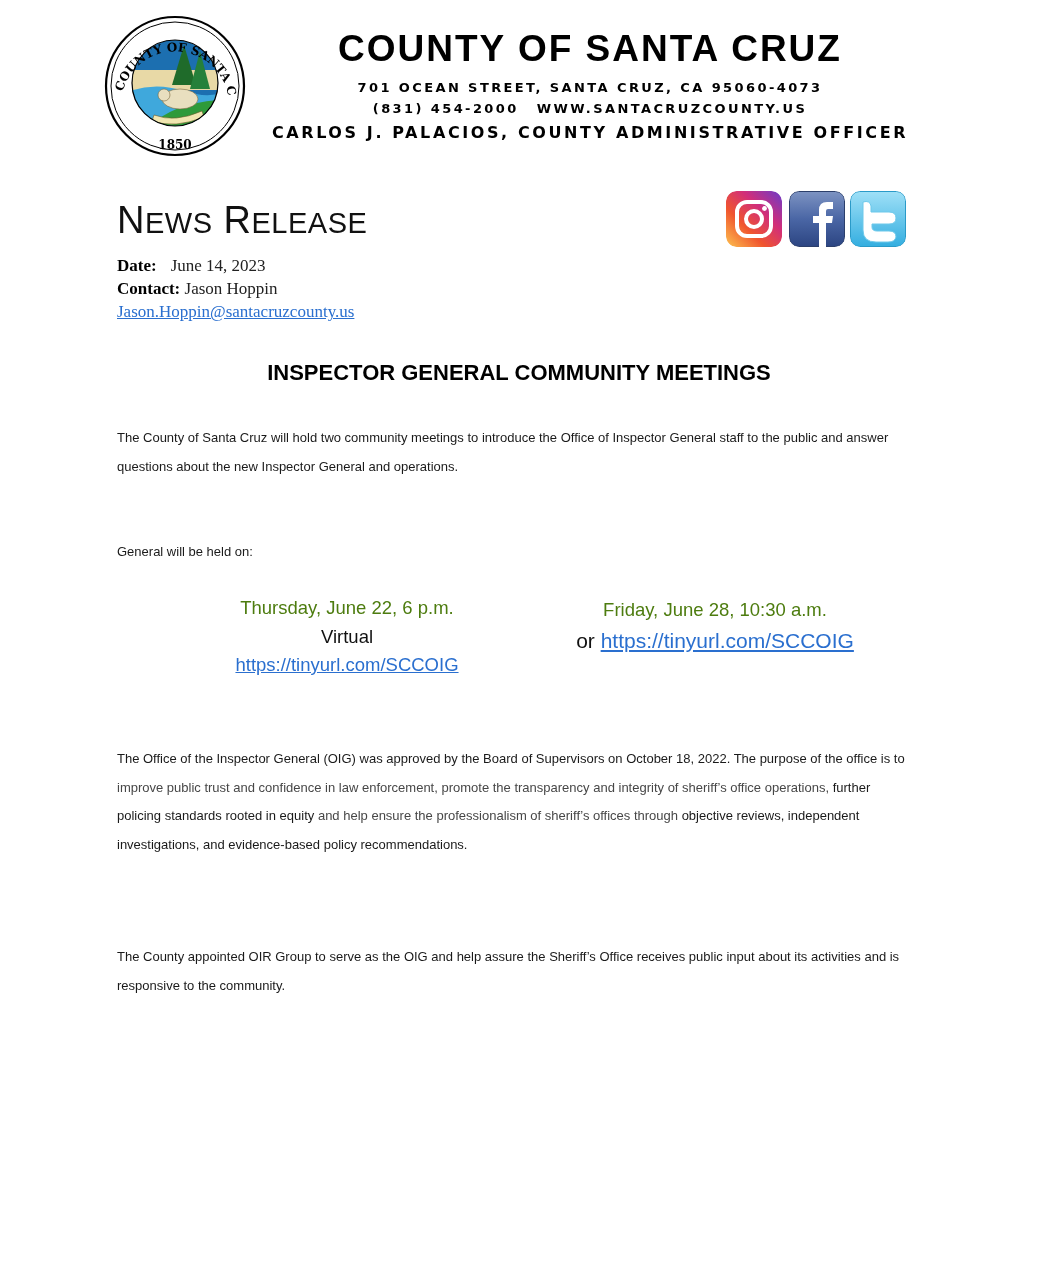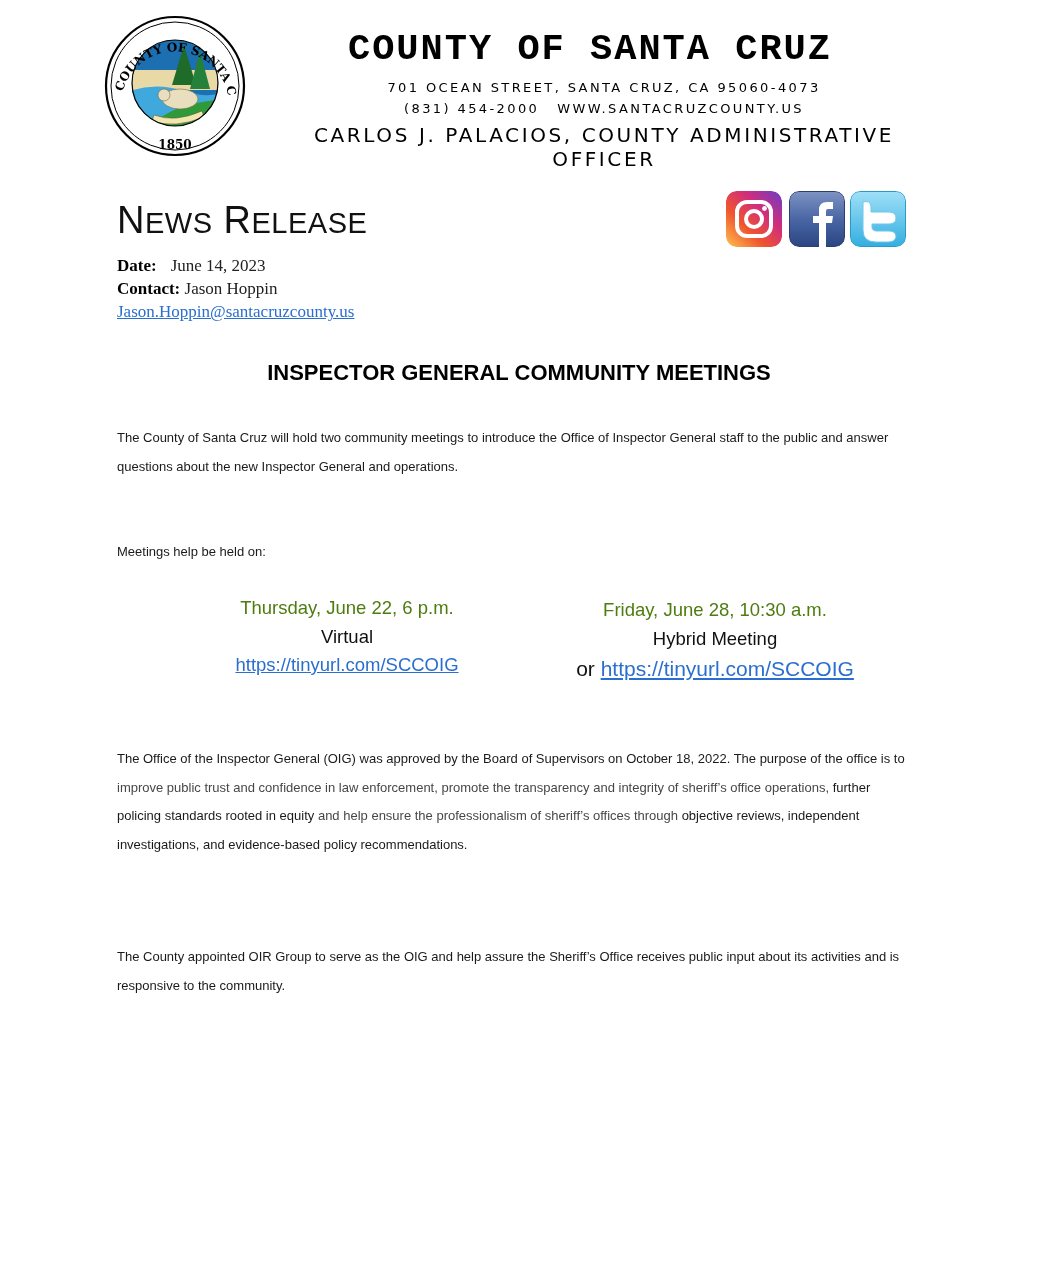--- a/index.html
+++ b/index.html
@@ -3,28 +3,28 @@
 <meta charset="utf-8">
 <style>
   html, body { margin: 0; padding: 0; background: #ffffff; }
   body { width: 1041px; height: 1265px; position: relative; overflow: hidden;
          font-family: "Liberation Sans", "DejaVu Sans", sans-serif; color: #111; }
   .abs { position: absolute; }
 
   
   #seal { left: 104px; top: 15px; width: 142px; height: 142px; }
   .hdr-title { left: 270px; top: 28px; width: 640px; text-align: center;
-    font-family: Liberation Mono, monospace; font-weight: bold; font-size: 37px;
+    font-family: Liberation Sans, sans-serif; font-weight: bold; font-size: 37px;
     letter-spacing: 2px; color: #000; }
   .hdr-line { left: 270px; width: 640px; text-align: center;
-    font-family: "DejaVu Sans", sans-serif; font-weight: normal; color: #000; margin-left: 14px; }
+    font-family: "DejaVu Sans", sans-serif; font-weight: bold; color: #000; }
   .hdr-addr { top: 80px; font-size: 13px; letter-spacing: 2.4px; }
   .hdr-phone { top: 101px; font-size: 13px; letter-spacing: 2.4px; }
   .hdr-phone .gap { display: inline-block; width: 18px; }
-  .hdr-cao { top: 123px; font-size: 20px; letter-spacing: 2.6px; }
+  .hdr-cao { top: 123px; font-size: 16px; letter-spacing: 2.6px; }
 
   
   .nr { left: 117px; top: 199px; font-family: "Liberation Sans", sans-serif; font-size: 38px;
         color: #111; letter-spacing: 0.5px; }
   .nr .sc { font-size: 29px; }
   .meta { left: 117px; font-size: 17px; color: #222; font-family: Liberation Serif, serif; }
   .meta b { color: #000; }
   #meta-date { top: 256px; }
   #meta-date .val { margin-left: 14px; }
   #meta-contact { top: 279px; }
@@ -140,28 +140,27 @@
   <b>Date:</b><span class="val">June 14, 2023</span>
 </div>
 <div id="meta-contact" class="abs meta">
   <b>Contact:</b> <span>Jason Hoppin</span>
 </div>
 <a id="meta-email" class="abs meta">Jason.Hoppin@santacruzcounty.us</a>
 
 <div class="abs title">INSPECTOR GENERAL COMMUNITY MEETINGS</div>
 
 <div id="p1" class="abs para">The County of Santa Cruz will hold two community meetings to introduce the Office of Inspector General staff to the public and answer questions about the new Inspector General and operations.</div>
-<div id="p2" class="abs para">Meetings help be held on:</div>
+<div id="p2" class="abs para">General will be held on:</div>
 
 <div id="mtg1" class="abs mtg">
   <div class="day">Thursday, June 22, 6 p.m.</div>
   <div>Virtual</div>
   <div><a class="link">https://tinyurl.com/SCCOIG</a></div>
 </div>
 <div id="mtg2" class="abs mtg">
   <div class="day">Friday, June 28, 10:30 a.m.</div>
-  <div>Hybrid Meeting</div>
   <div class="url-line"><span>or </span><a class="link">https://tinyurl.com/SCCOIG</a></div>
 </div>
 
 <div id="p3" class="abs para"><span>The Office of the Inspector General (OIG) was approved by the Board of Supervisors on October 18, 2022. The purpose of the office is to </span><span class="grey">improve public trust and confidence in law enforcement, promote the transparency and integrity of sheriff’s office operations, </span><span>further policing standards rooted in equity </span><span class="grey">and help ensure the professionalism of sheriff’s offices through </span><span>objective reviews, independent investigations, and evidence-based policy recommendations.</span></div>
 
 <div id="p4" class="abs para">The County appointed OIR Group to serve as the OIG and help assure the Sheriff’s Office receives public input about its activities and is responsive to the community.</div>
 
 </body></html>

